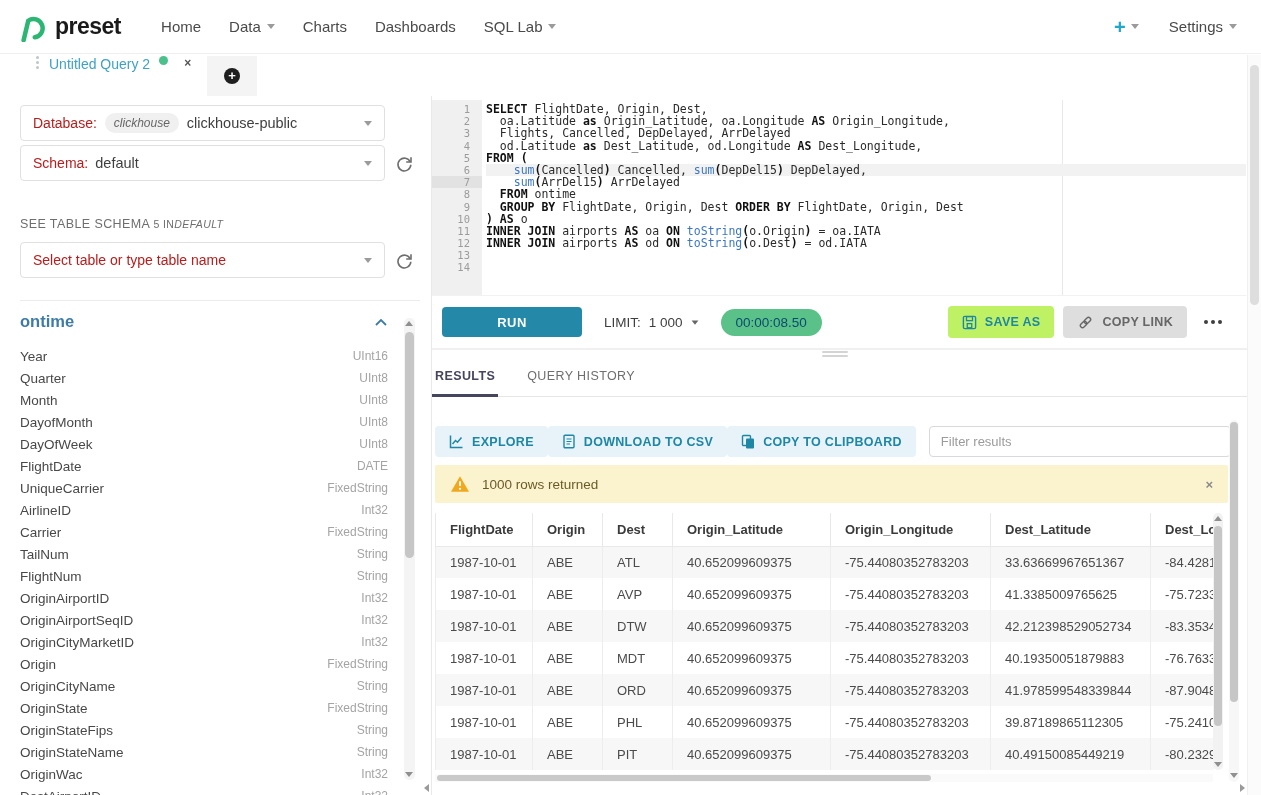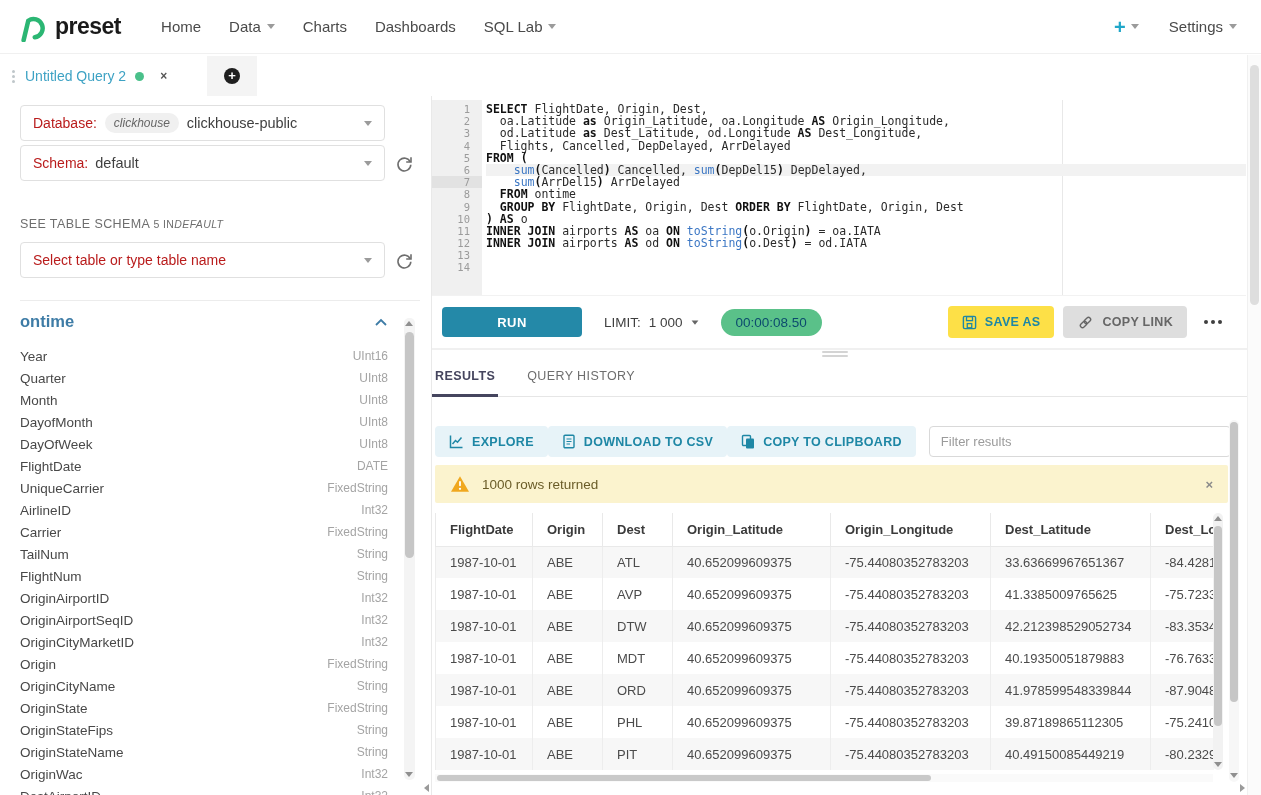--- a/index.html
+++ b/index.html
@@ -17,22 +17,22 @@
               padding:0 14px; cursor:pointer; }
   .caret { width:0; height:0; border-left:4px solid transparent; border-right:4px solid transparent;
            border-top:5px solid #9B9B9B; }
   .nav-right { margin-left:auto; display:flex; align-items:center; gap:30px; padding-right:24px; }
   .plus-menu { display:flex; align-items:center; gap:5px; }
   .plus-glyph { color:#20A7C9; font-size:20px; font-weight:bold; line-height:1; }
   .settings { display:flex; align-items:center; gap:6px; font-size:15px; color:#4A4A4A; }
 
   
   .tabbar { position:absolute; left:0; top:56px; width:100%; height:40px; background:#fff; }
-  .tab-active { position:absolute; left:4px; top:0; width:187px; height:40px; background:#fff;
-                display:flex; align-items:center; }
+  .tab-active { position:absolute; left:28px; top:0; width:187px; height:40px; background:#fff;
+                display:flex; align-items:flex-start; }
   .drag-dots { display:flex; flex-direction:column; gap:2px; margin:0 10px 0 8px; }
   .drag-dots i { width:3px; height:3px; border-radius:50%; background:#BFC6CA; }
   .tab-label { color:#3DA2C4; font-size:14px; }
   .status-dot { width:9px; height:9px; border-radius:50%; background:#4AC08A; margin-left:9px; }
   .tab-close { margin-left:16px; color:#555; font-size:12px; font-weight:bold; cursor:pointer; }
   .tab-new { position:absolute; left:207px; top:0; width:50px; height:40px; background:#F4F4F4;
              display:flex; align-items:center; justify-content:center; cursor:pointer; }
   .plus-circle { width:16px; height:16px; background:#1F1F1F; color:#fff; border-radius:50%;
                  font-size:13px; font-weight:bold; display:flex; align-items:center; justify-content:center;
                  line-height:1; padding-bottom:1px; }
@@ -93,21 +93,21 @@
               align-items:center; padding:0 26px 0 10px; border-bottom:2px solid #F0F0F0; }
   .run-btn { width:140px; height:30px; background:#2489A8; color:#fff; font-size:13px;
              font-weight:bold; letter-spacing:0.5px; border:none; border-radius:4px; cursor:pointer; }
   .limit { display:flex; align-items:center; gap:8px; margin-left:22px; font-size:13.5px; color:#3F3F3F; }
   .timer-pill { margin-left:22px; background:#5AC189; color:#0c4a6e; font-size:13.5px;
                 border-radius:14px; padding:6px 15px; }
   .tool-right { margin-left:auto; display:flex; align-items:center; gap:9px; }
   .btn-light { display:flex; align-items:center; gap:8px; height:32px; padding:0 14px;
                border:none; border-radius:4px; font-size:12.5px; font-weight:bold;
                letter-spacing:0.3px; cursor:pointer; }
-  .btn-saveas { background:#fde047; color:#1E87A5; }
+  .btn-saveas { background:#bef264; color:#1E87A5; }
   .btn-copylink { background:#DEDEDE; color:#666; }
   .more-dots { display:flex; gap:3px; margin-left:8px; cursor:pointer; }
   .more-dots i { width:4px; height:4px; border-radius:50%; background:#3F3F3F; }
   .grip { position:absolute; left:390px; top:255px; width:26px; height:2px; background:#D4D4D4;
           border-radius:2px; box-shadow:0 4px 0 #D4D4D4; }
 
   
   .south { position:absolute; left:0; top:256px; width:816px; height:443px; }
   .stabs { height:45px; border-bottom:1px solid #E6E6E6; display:flex; align-items:flex-end; }
   .stab { font-size:12.5px; letter-spacing:0.4px; padding:0 3px 13px; cursor:pointer; }
@@ -374,22 +374,22 @@
           <div class="gl">10</div>
           <div class="gl">11</div>
           <div class="gl">12</div>
           <div class="gl">13</div>
           <div class="gl">14</div>
         </div>
       <div class="code">
         <div class="print-margin"></div>
       <div class="cl"><span class="kw">SELECT</span><span> FlightDate, Origin, Dest,</span></div>
           <div class="cl"><span>  oa.Latitude </span><span class="kw">as</span><span> Origin_Latitude, oa.Longitude </span><span class="kw">AS</span><span> Origin_Longitude,</span></div>
+          <div class="cl"><span>  Flights, Cancelled, DepDelayed, ArrDelayed</span></div>
           <div class="cl"><span>  od.Latitude </span><span class="kw">as</span><span> Dest_Latitude, od.Longitude </span><span class="kw">AS</span><span> Dest_Longitude,</span></div>
-          <div class="cl"><span>  Flights, Cancelled, DepDelayed, ArrDelayed</span></div>
           <div class="cl"><span class="kw">FROM</span><span class="b"> (</span></div>
           <div class="cl act"><span>    </span><span class="fn">sum</span><span class="b">(</span><span>Cancelled</span><span class="b">)</span><span> Cancelled, </span><span class="fn">sum</span><span class="b">(</span><span>DepDel15</span><span class="b">)</span><span> DepDelayed,</span></div>
           <div class="cl"><span>    </span><span class="fn">sum</span><span class="b">(</span><span>ArrDel15</span><span class="b">)</span><span> ArrDelayed</span></div>
           <div class="cl"><span>  </span><span class="kw">FROM</span><span> ontime</span></div>
           <div class="cl"><span>  </span><span class="kw">GROUP BY</span><span> FlightDate, Origin, Dest </span><span class="kw">ORDER BY</span><span> FlightDate, Origin, Dest</span></div>
           <div class="cl"><span class="b">) </span><span class="kw">AS</span><span> o</span></div>
           <div class="cl"><span class="kw">INNER JOIN</span><span> airports </span><span class="kw">AS</span><span> oa </span><span class="kw">ON</span><span> </span><span class="fn">toString</span><span class="b">(</span><span>o.Origin</span><span class="b">)</span><span> = oa.IATA</span></div>
           <div class="cl"><span class="kw">INNER JOIN</span><span> airports </span><span class="kw">AS</span><span> od </span><span class="kw">ON</span><span> </span><span class="fn">toString</span><span class="b">(</span><span>o.Dest</span><span class="b">)</span><span> = od.IATA</span></div>
           <div class="cl"></div>
         </div>

